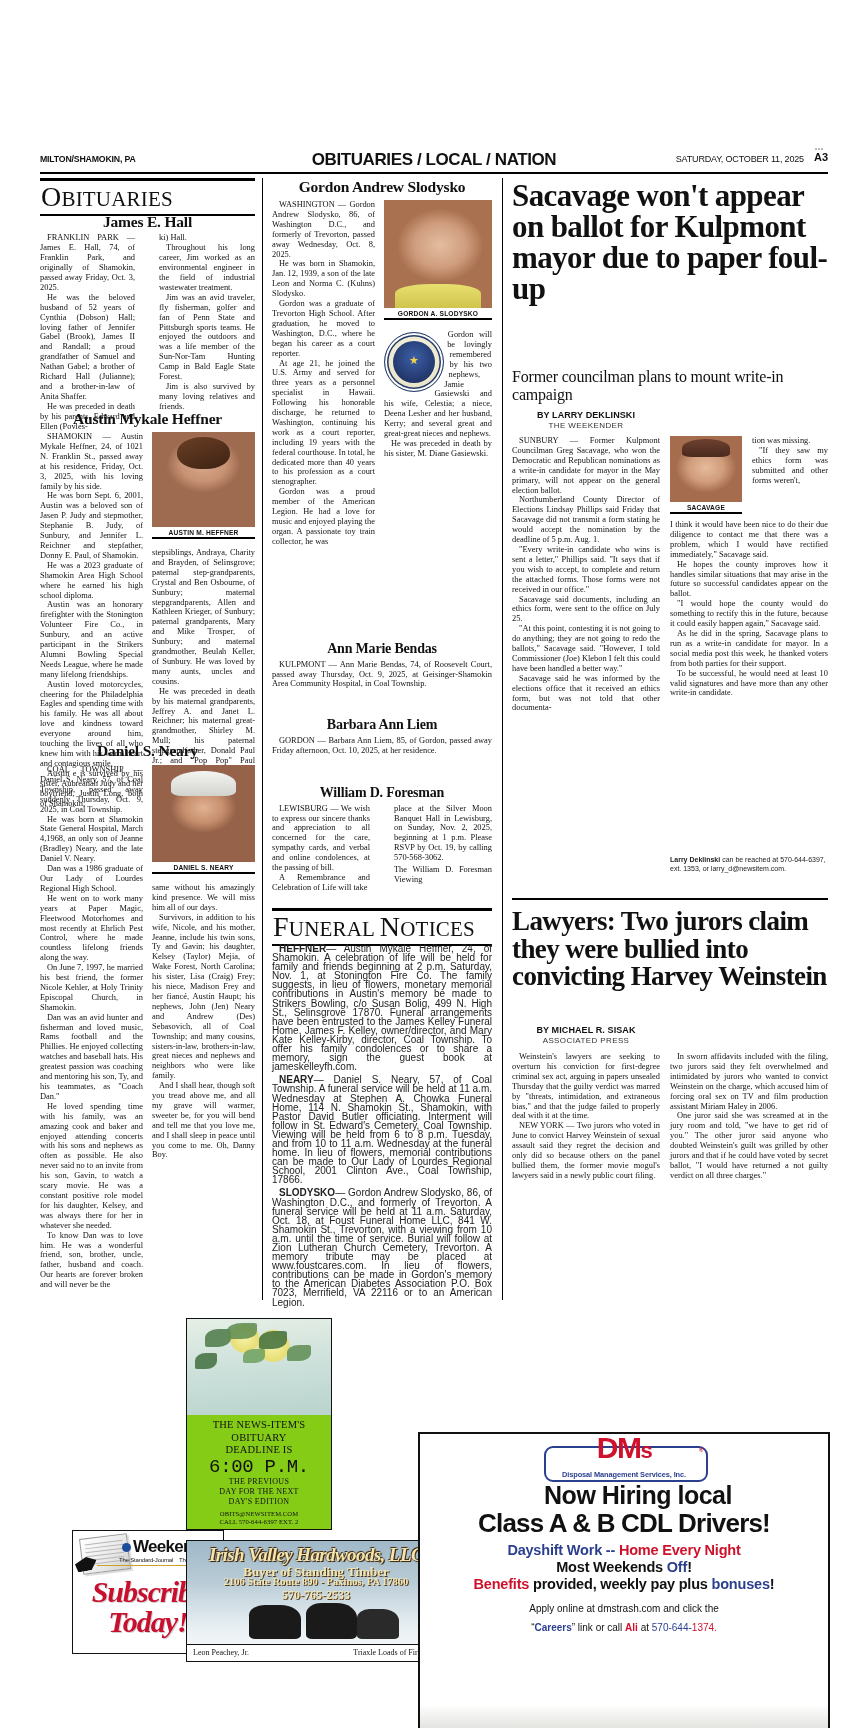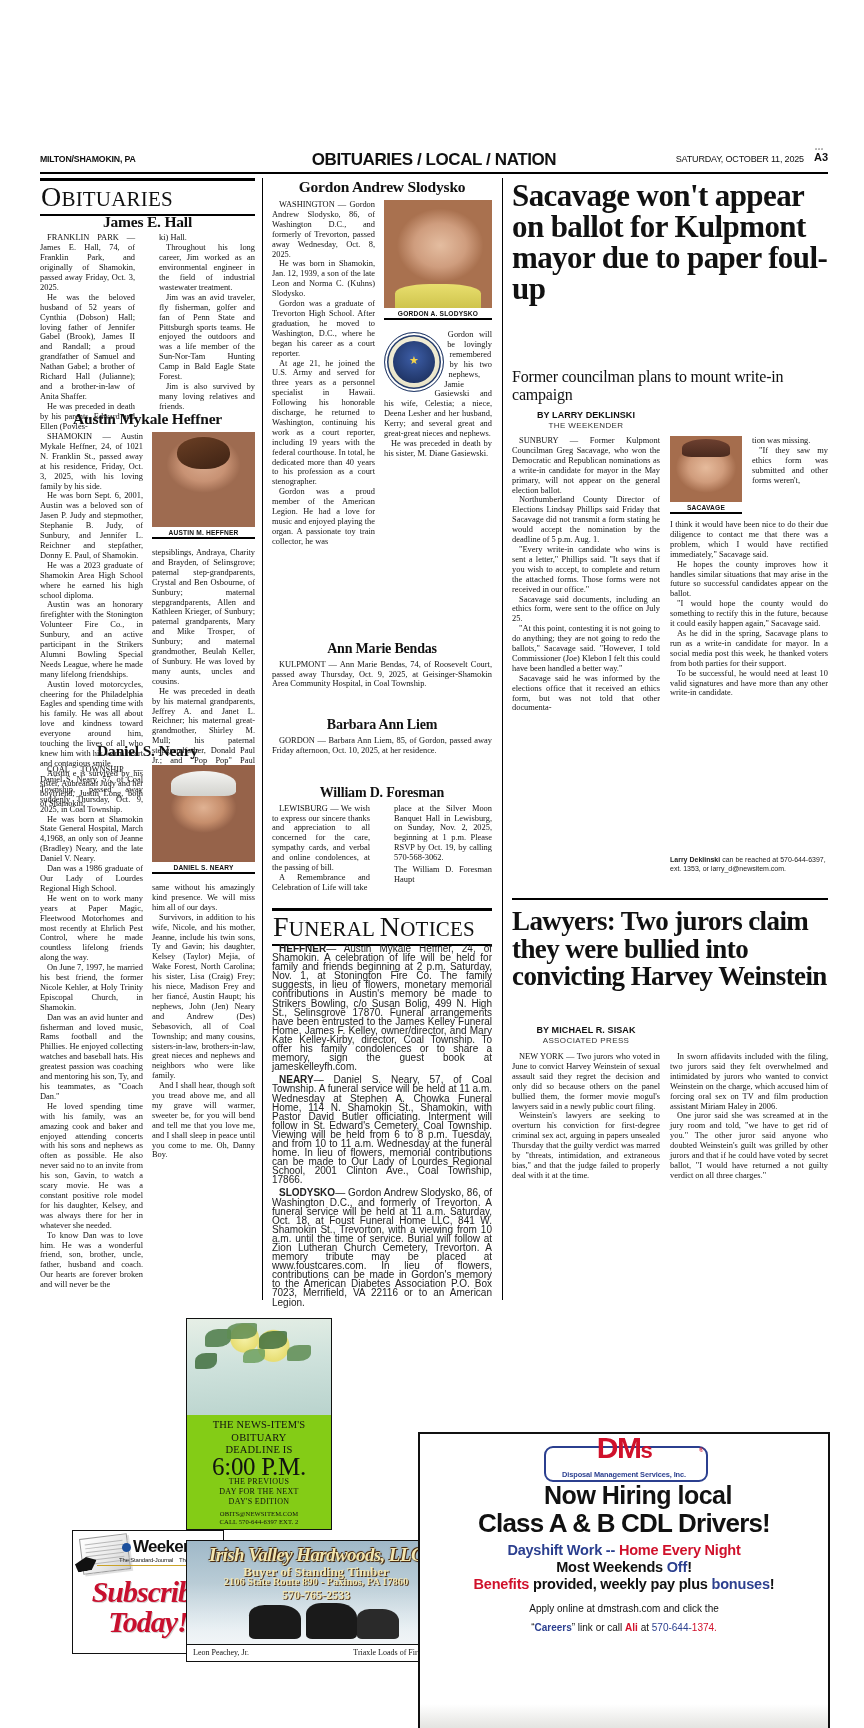--- a/index.html
+++ b/index.html
@@ -123,21 +123,21 @@
 
   .ad-obitdl{border:1.5px solid #111;background:#84cc16;overflow:hidden;}
   .dl-photo{height:96px;background:
      radial-gradient(circle at 60% 28%, #f6f2a8 0%, #e7dd72 14%, transparent 15%),
      radial-gradient(circle at 40% 20%, #f6f2a8 0%, #e7dd72 12%, transparent 13%),
      linear-gradient(175deg,#e6efe6 0%,#cfe2dc 45%,#b9d3cd 100%);
      position:relative;}
   .dl-photo .leaf{position:absolute;border-radius:50% 10% 50% 10%;background:#4b7a46;opacity:.85;}
   .dl-txt{text-align:center;font-family:"Liberation Serif",serif;color:#111;padding:4px 4px 0;}
   .dl-l1{font-size:10.5px;letter-spacing:.2px;line-height:12.5px;}
-  .dl-big{font-size:25px;font-weight:normal;letter-spacing:-0.3px;line-height:20px;}
+  .dl-big{font-size:19px;font-weight:normal;letter-spacing:-0.3px;line-height:20px;font-family:Liberation Mono, monospace;}
   .dl-l2{font-size:8px;letter-spacing:.3px;line-height:10px;}
   .dl-l3{font-size:6.6px;letter-spacing:.1px;line-height:8.5px;margin-top:3px;}
 
   .ad-amish{border:1.5px solid #111;overflow:hidden;position:relative;
      background:linear-gradient(180deg,#9fb8c8 0%,#b9ccd6 35%,#e6eef2 75%,#f4f7f9 100%);}
   .am-title{position:absolute;left:0;right:0;top:3px;text-align:center;
      font-family:"Liberation Serif",serif;font-weight:bold;font-style:italic;
      font-size:19px;letter-spacing:-0.6px;color:#f2e6b0;
      text-shadow:1.2px 1.2px 0 #4a2c10, -0.6px -0.6px 0 #4a2c10, 0 0 2px #000;}
   .am-l2{position:absolute;left:0;right:0;top:23px;text-align:center;
@@ -311,21 +311,21 @@
 
   <div style="position:absolute;left:272px;top:785px;width:220px;">
     <div class="obit-name sm">William D. Foresman</div>
     <div style="display:flex;gap:24px;margin-top:3px;">
       <div class="body-txt" style="width:106px;">
         <p>LEWISBURG — We wish to express our sincere thanks and appreciation to all concerned for the care, sympathy cards, and verbal and online condolences, at the passing of bill.</p>
         <p>A Remembrance and Celebration of Life will take</p>
       </div>
       <div class="body-txt" style="width:106px;">
         <p class="noind">place at the Silver Moon Banquet Hall in Lewisburg, on Sunday, Nov. 2, 2025, beginning at 1 p.m. Please RSVP by Oct. 19, by calling 570-568-3062.</p>
-        <p class="noind" style="margin-top:2px;">The William D. Foresman Haupt</p>
+        <p class="noind" style="margin-top:2px;">The William D. Foresman Viewing</p>
       </div>
     </div>
   </div>
 
   <div class="sec-head" style="left:272px;top:908px;width:220px;">
     <div class="bar-top"></div>
     <div class="txt">
       <span class="cap">F</span>UNERAL <span class="cap">N</span>OTICES
       
     </div>
@@ -371,22 +371,22 @@
   <div class="tagline" style="position:absolute;left:670px;top:855px;width:158px;">
     <b>Larry Deklinski</b><span> can be reached at 570-644-6397, ext. 1353, or larry_d@newsitem.com.</span>
   </div>
 
   <div class="rule-box" style="left:512px;top:898px;width:316px;height:1.5px;"></div>
 
   <div class="hl hl-mid" style="position:absolute;left:512px;top:908px;width:316px;">Lawyers: Two jurors claim they were bullied into convicting Harvey Weinstein</div>
   <div class="byline" style="position:absolute;left:512px;top:1025px;width:148px;">BY MICHAEL R. SISAK</div>
   <div class="byline-sub" style="position:absolute;left:512px;top:1036px;width:148px;">ASSOCIATED PRESS</div>
   <div class="body-txt" style="position:absolute;left:512px;top:1052px;width:148px;">
+    <p>Weinstein's lawyers are seeking to overturn his conviction for first-degree criminal sex act, arguing in papers unsealed Thursday that the guilty verdict was marred by "threats, intimidation, and extraneous bias," and that the judge failed to properly deal with it at the time.</p>
     <p>NEW YORK — Two jurors who voted in June to convict Harvey Weinstein of sexual assault said they regret the decision and only did so because others on the panel bullied them, the former movie mogul's lawyers said in a newly public court filing.</p>
-    <p>Weinstein's lawyers are seeking to overturn his conviction for first-degree criminal sex act, arguing in papers unsealed Thursday that the guilty verdict was marred by "threats, intimidation, and extraneous bias," and that the judge failed to properly deal with it at the time.</p>
   </div>
   <div class="body-txt" style="position:absolute;left:670px;top:1052px;width:158px;">
     <p>In sworn affidavits included with the filing, two jurors said they felt overwhelmed and intimidated by jurors who wanted to convict Weinstein on the charge, which accused him of forcing oral sex on TV and film production assistant Miriam Haley in 2006.</p>
     <p>One juror said she was screamed at in the jury room and told, "we have to get rid of you." The other juror said anyone who doubted Weinstein's guilt was grilled by other jurors and that if he could have voted by secret ballot, "I would have returned a not guilty verdict on all three charges."</p>
   </div>
 
   <div class="ad ad-weekender" style="left:72px;top:1530px;width:152px;height:124px;">
     <div class="wk-top">
       <div class="wk-paper">
         <i style="top:5px"></i>

